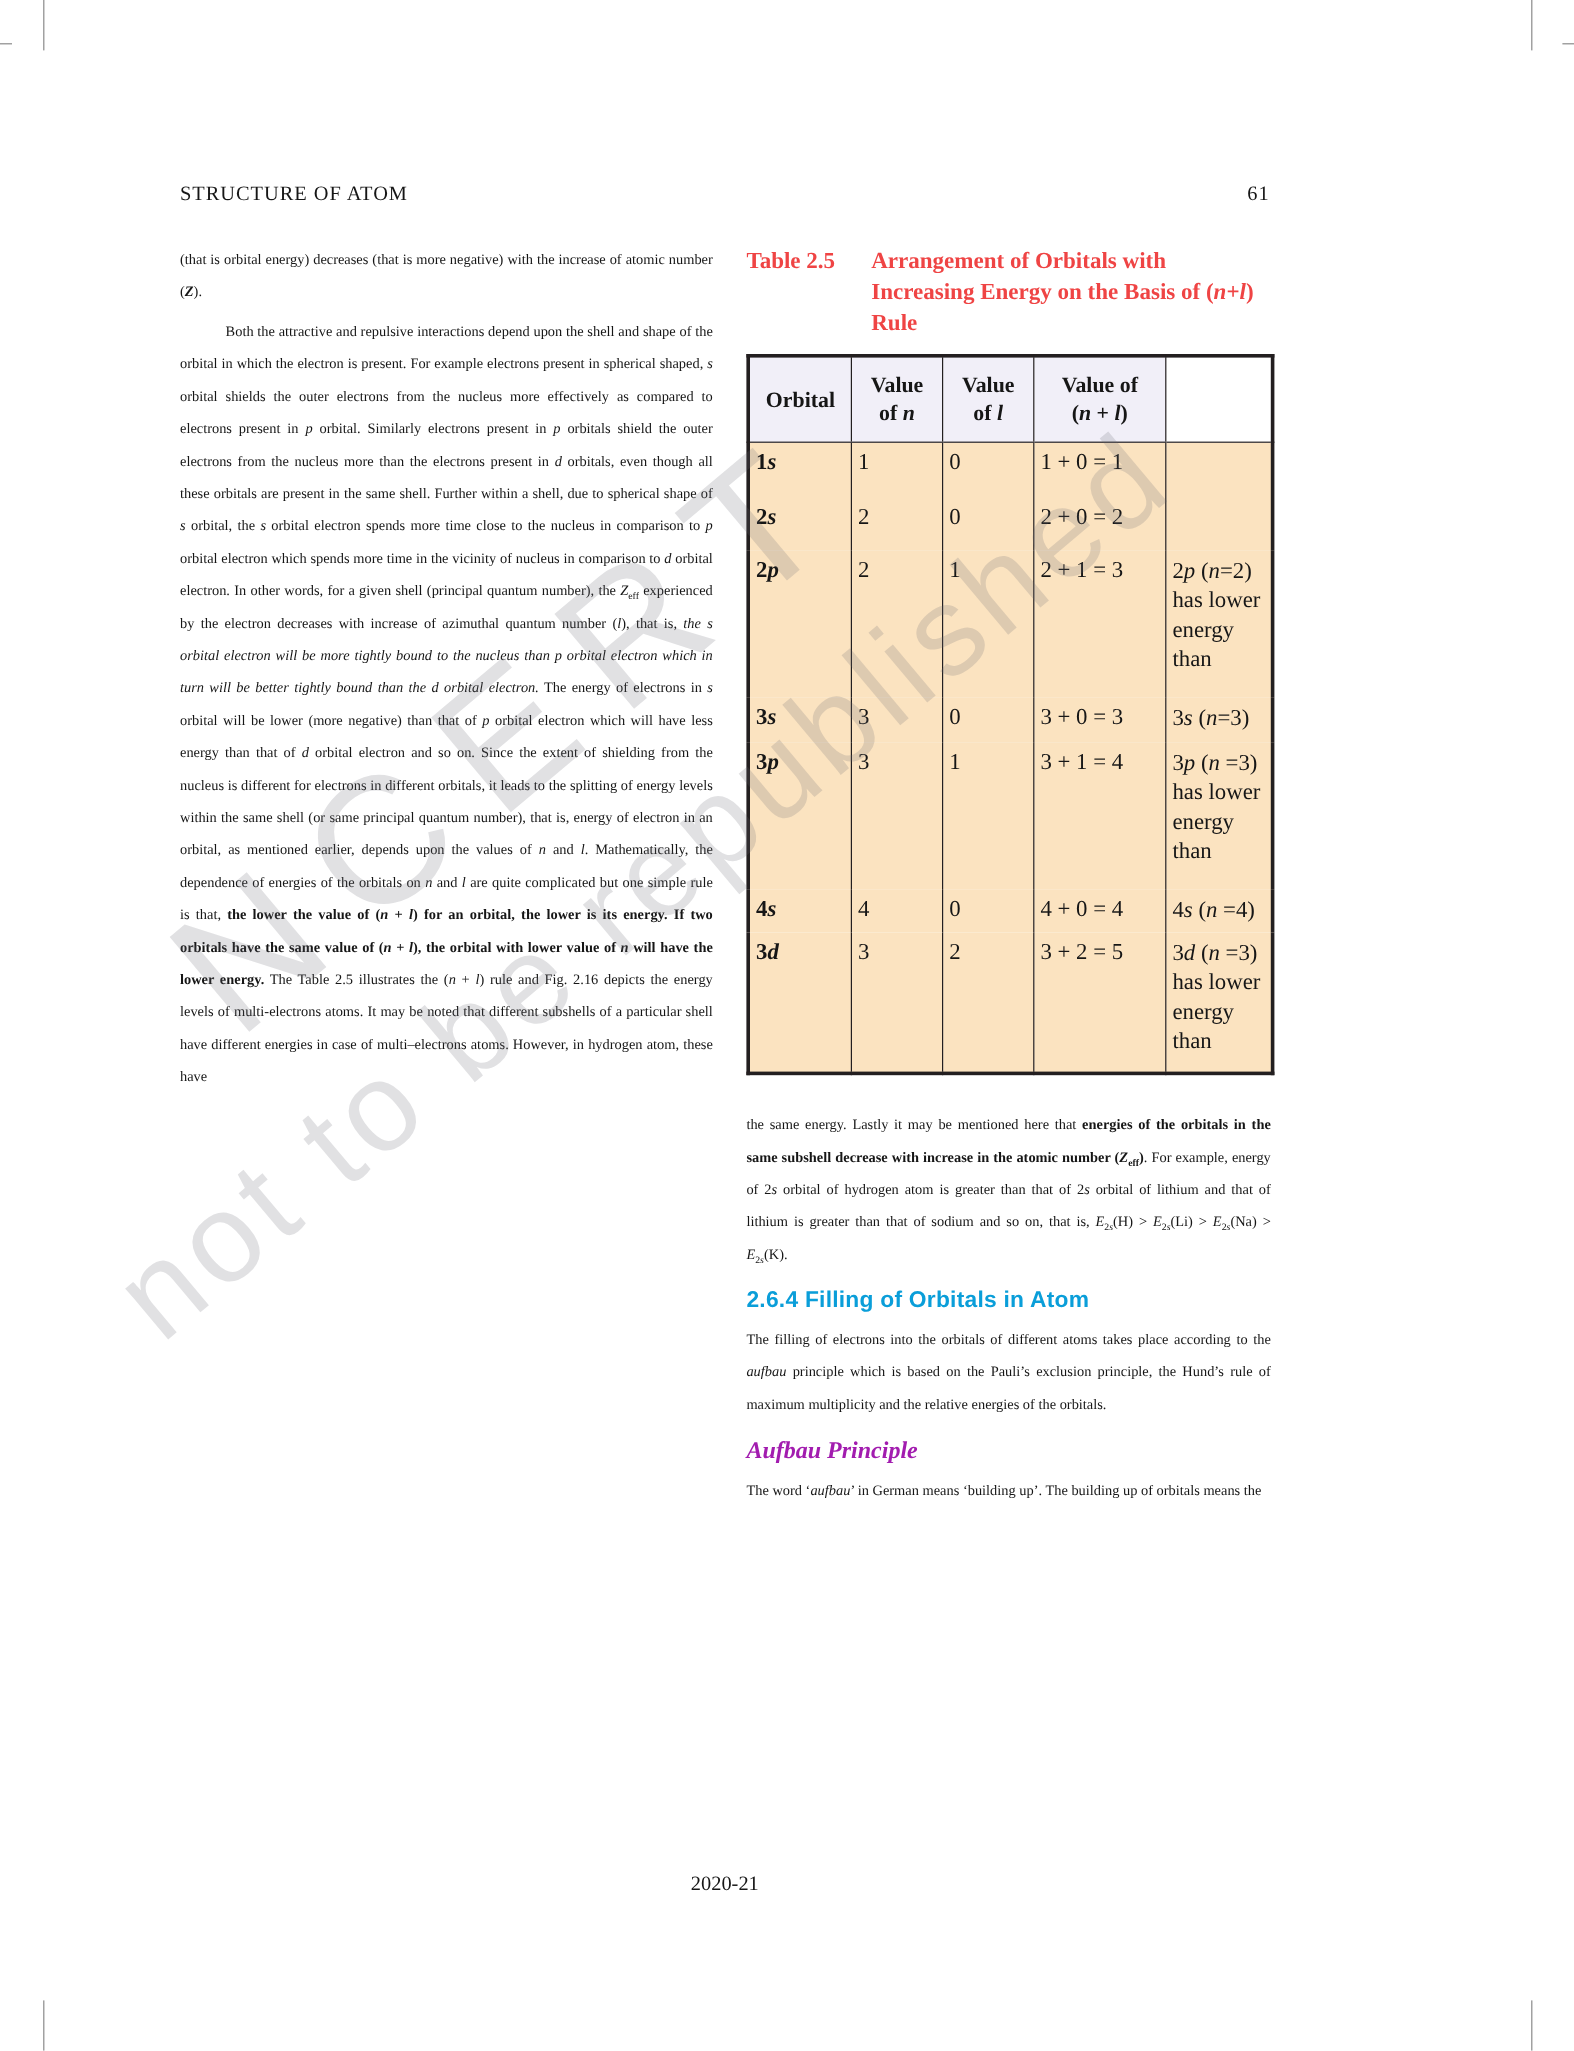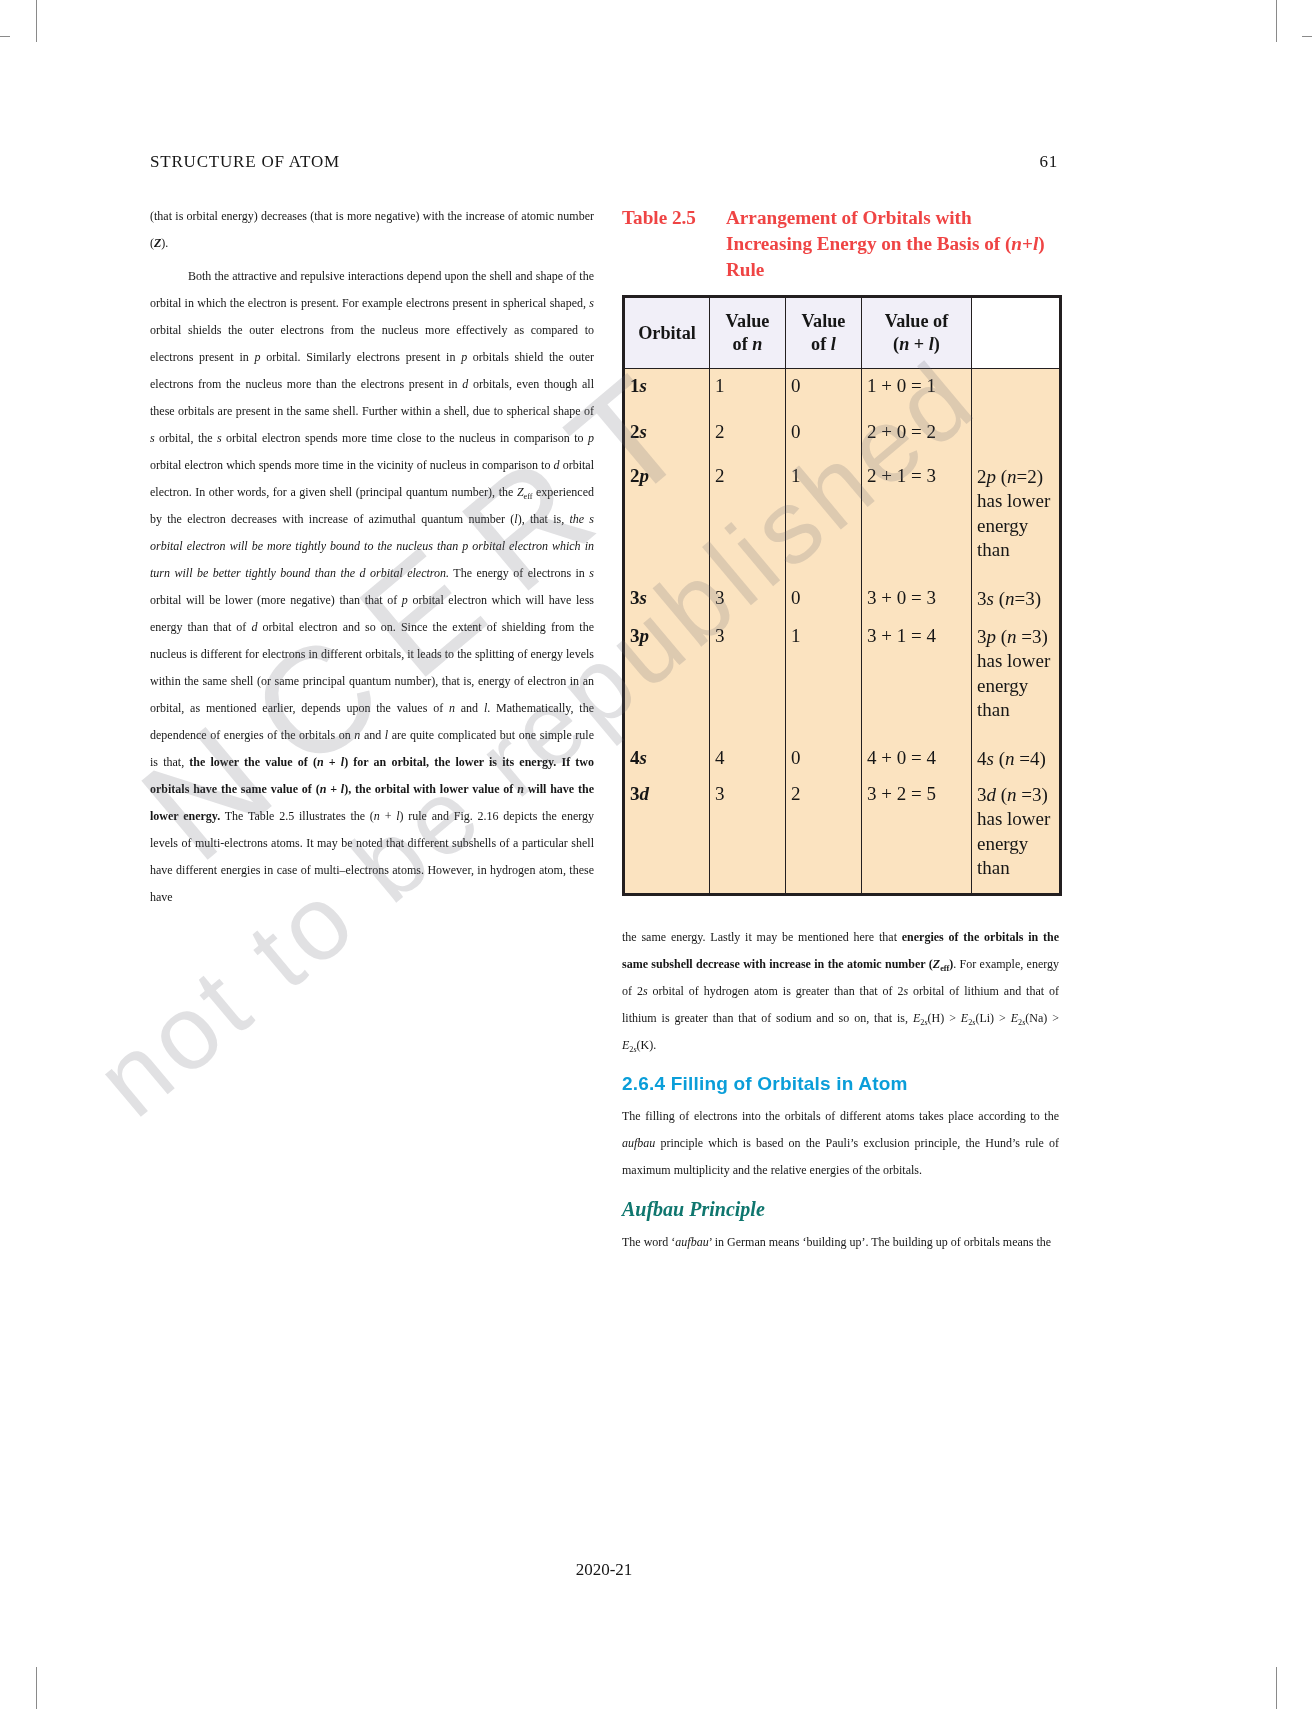--- a/index.html
+++ b/index.html
@@ -63,21 +63,21 @@
   td.c-note{
     text-align:left;font-size:17.8px;line-height:24.5px;padding-left:7px;
   }
 
   
   .section-heading{
     color:#0a9ed9;font-weight:bold;font-size:19px;margin:14px 0 8px 0;
     font-family:"Liberation Sans", sans-serif;letter-spacing:0.2px;
   }
   .sub-heading{
-    color:#0f766e;font-weight:bold;font-style:italic;font-size:20px;
+    color:#a21caf;font-weight:bold;font-style:italic;font-size:20px;
     margin:14px 0 8px 0;
   }
 
   
   .page-footer{
     position:absolute;left:150px;top:1560px;width:908px;text-align:center;
     font-size:17px;
   }
 
   

